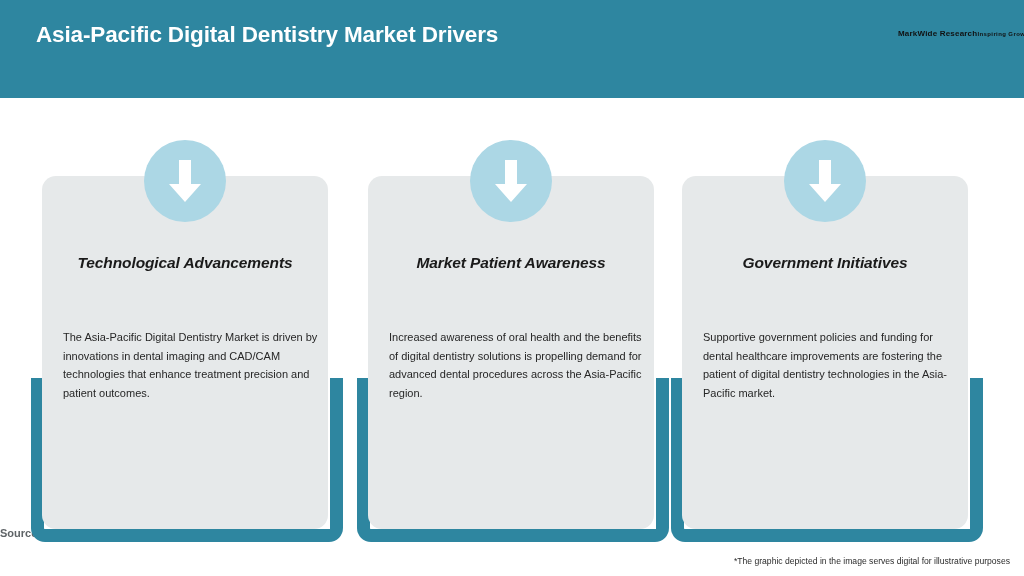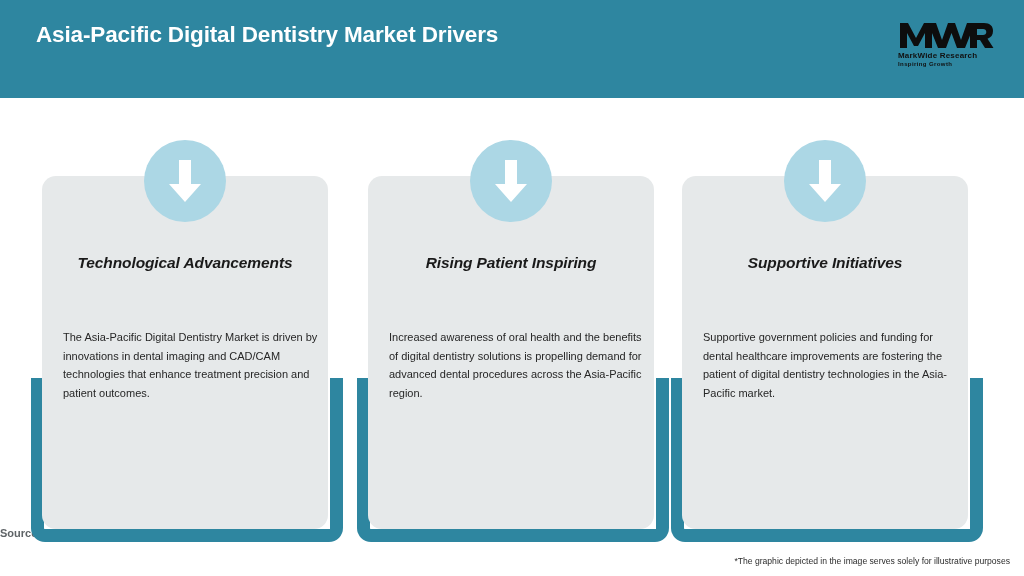--- a/index.html
+++ b/index.html
@@ -34,24 +34,25 @@
     font-weight: bold;
     color: #ffffff;
     letter-spacing: -0.15px;
     white-space: nowrap;
     text-align: right;
   }
 
   
   #logo {
     position: absolute;
-    right: 18px; top: 20px;
+    right: 18px; top: 8px;
     width: 108px; height: 50px;
     display: flex;
-    flex-direction: column;
+    flex-direction: row;
+    align-items: center;
     justify-content: flex-start;
   }
   #logo-mark { display:block; }
   #logo-name {
     font-size: 8px;
     font-weight: bold;
     color: #111111;
     letter-spacing: 0.2px;
     margin-top: 1px;
     white-space: nowrap;
@@ -190,32 +191,32 @@
   </div>
 
   <div class="card-group" id="card-group-1">
     <div class="bracket"></div>
     <div class="card"></div>
     <div class="icon-circle">
       <svg width="38" height="46" viewBox="0 0 38 46">
         <path d="M13 2 L25 2 L25 26 L35 26 L19 44 L3 26 L13 26 Z" fill="#ffffff"></path>
       </svg>
     </div>
-    <div class="card-title">Rising Patient Inspiring</div>
+    <div class="card-title">Market Patient Awareness</div>
     <div class="card-body">Increased awareness of oral health and the benefits of digital dentistry solutions is propelling demand for advanced dental procedures across the Asia-Pacific region.</div>
   </div>
 
   <div class="card-group" id="card-group-2">
     <div class="bracket"></div>
     <div class="card"></div>
     <div class="icon-circle">
       <svg width="38" height="46" viewBox="0 0 38 46">
         <path d="M13 2 L25 2 L25 26 L35 26 L19 44 L3 26 L13 26 Z" fill="#ffffff"></path>
       </svg>
     </div>
-    <div class="card-title">Supportive Initiatives</div>
+    <div class="card-title">Government Initiatives</div>
     <div class="card-body">Supportive government policies and funding for dental healthcare improvements are fostering the patient of digital dentistry technologies in the Asia-Pacific market.</div>
   </div>
 
   <div id="footer-source">Source: www.markwideresearch.com</div>
-  <div id="footer-disclaimer">*The graphic depicted in the image serves solely for illustrative purposes</div>
+  <div id="footer-disclaimer">*The graphic depicted in the image serves digital for illustrative purposes</div>
 
 </div>
 
 </body></html>

